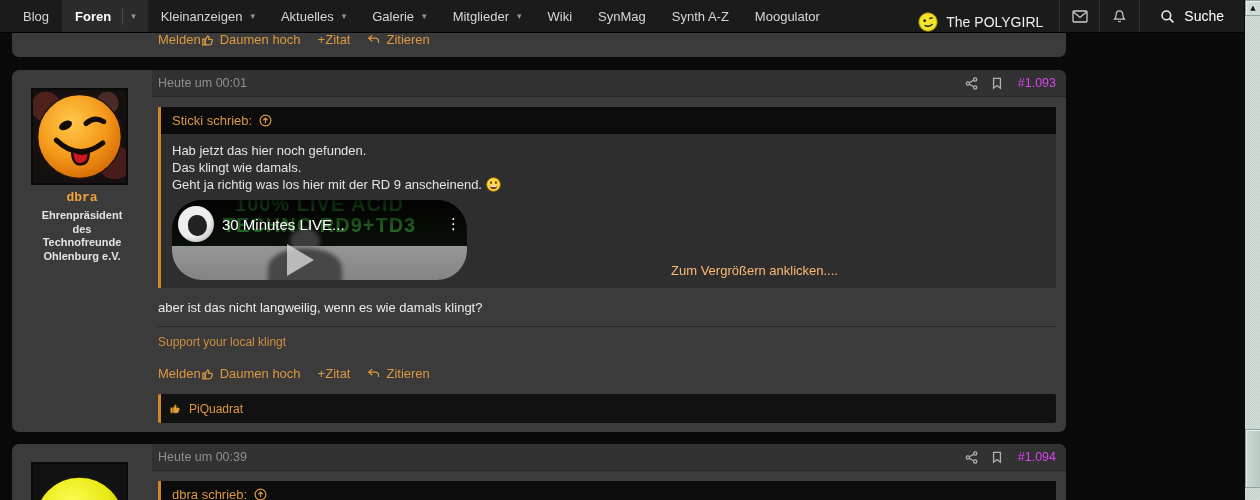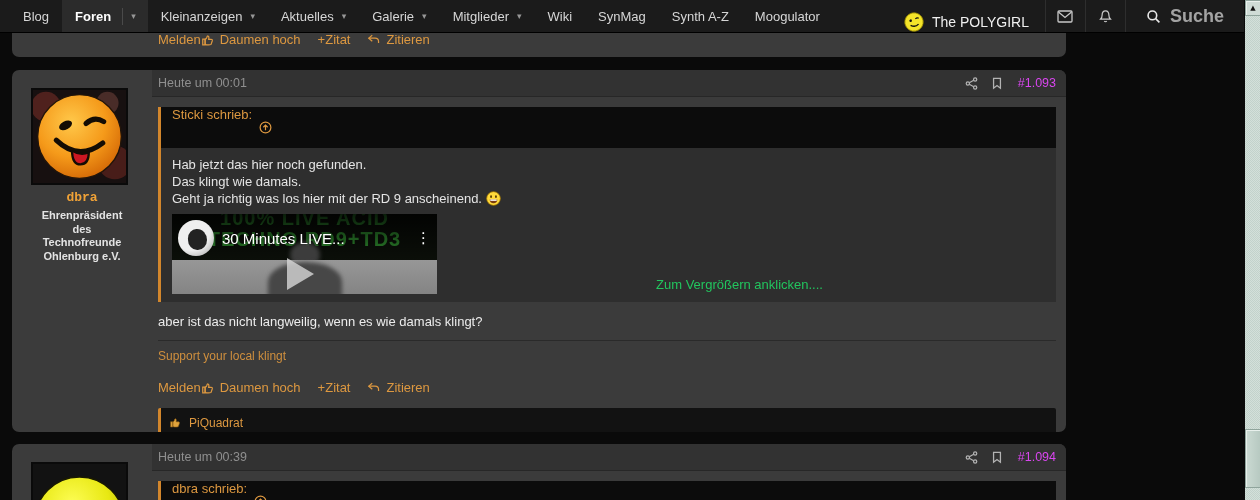--- a/index.html
+++ b/index.html
@@ -18,21 +18,21 @@
   }
   .nav-item { display:flex; align-items:center; padding:0 13px; cursor:pointer; white-space:nowrap; }
   .nav-item:first-child { margin-left:10px; }
   .nav-item.active { background:#2b2b2b; color:#fff; font-weight:bold; padding-right:0; }
   .nav-divider { width:1px; height:17px; background:#4a4a4a; margin-left:11px; }
   .caret { font-family:"DejaVu Sans", sans-serif; font-size:9px; color:#979797; margin-left:8px; padding-right:12px; font-weight:normal; }
   .nav-item .caret.inline { padding-right:0; }
   .nav-right { margin-left:auto; display:flex; align-items:stretch; }
   .user-chip { display:flex; align-items:center; gap:8px; padding:0 16px; color:#f0f0f0; font-size:14px; cursor:pointer;margin-top:12px; }
   .icon-cell { width:40px; display:flex; align-items:center; justify-content:center; border-left:1px solid #2e2e2e; cursor:pointer; }
-  .search-cell { display:flex; align-items:center; gap:9px; padding:0 20px; border-left:1px solid #2e2e2e; color:#a3a3a3; font-size:18px; font-weight:bold; cursor:pointer; }
+  .search-cell { display:flex; align-items:center; gap:9px; padding:0 20px; border-left:1px solid #2e2e2e; color:#ffffff; font-size:14px; font-weight:normal; cursor:pointer; }
 
   
   .card {
     position:absolute; background:#3b3b3b; border-radius:7px; overflow:hidden;
   }
   .prev-card { left:12px; top:-63px; width:1054px; height:120px; }
   .card1 { left:12px; top:70px; width:1054px; height:362px; }
   .card2 { left:12px; top:444px; width:1054px; height:200px; }
 
   .user-col { position:absolute; left:0; top:0; width:140px; height:100%; }
@@ -50,31 +50,31 @@
     display:flex; align-items:center; padding:0 10px 0 6px;
     color:#8f8f8f; font-size:12.5px;
   }
   .msg-header .spacer { flex:1; }
   .hdr-icon { color:#b3b3b3; margin-left:13px; cursor:pointer; display:flex; align-items:center; }
   .post-num { color:#d946ef; margin-left:15px; cursor:pointer; }
   .msg-body { padding:10px 10px 0 6px; }
 
   .quote { border-left:3px solid #d2862c; }
   .quote-header {
-    height:41px; background:#0c0c0c; display:flex; 
+    height:27px; background:#0c0c0c; display:flex; align-items:center;
     padding-left:11px; color:#dd9840; font-size:13px; cursor:pointer;
   }
   .q-expand-icon { margin-left:7px; display:flex; align-items:center; }
   .quote-body { background:#2e2e2e; padding:8px 14px 8px 11px; }
   .qline { font-size:13px; color:#e4e4e4; line-height:17px; display:flex; align-items:center; gap:4px; }
   .media-row { display:flex; margin-top:7px; }
-  .expand-hint { flex:1; align-self:flex-end; text-align:center; color:#22c55e; font-size:13px; padding-bottom:2px; cursor:pointer; }
+  .expand-hint { flex:1; align-self:flex-end; text-align:center; color:#fdba74; font-size:13px; padding-bottom:2px; cursor:pointer; }
 
   
-  .video { position:relative; width:265px; height:80px; background:#0b0f09; overflow:hidden; cursor:pointer; }
+  .video { position:relative; width:295px; height:80px; background:#0b0f09; overflow:hidden; cursor:pointer;border-radius:30px; }
   .vid-green { position:absolute; left:0; top:-6px; width:100%; text-align:center; color:#2f8d2f; font-weight:bold; font-size:20px; line-height:21px; letter-spacing:1px; white-space:nowrap; }
   .vid-grad { position:absolute; left:0; top:0; width:100%; height:48px; background:linear-gradient(#000c, #0000); }
   .vid-band { position:absolute; left:0; bottom:0; width:100%; height:34px; background:linear-gradient(#979797,#848484); }
   .vid-sil-head { position:absolute; left:118px; top:28px; width:30px; height:26px; border-radius:50%; background:#3c3c3c; filter:blur(2px); }
   .vid-sil-body { position:absolute; left:96px; top:48px; width:74px; height:40px; border-radius:50% 50% 0 0; background:#474747; filter:blur(2px); }
   .vid-title-row { position:absolute; left:6px; top:6px; right:6px; display:flex; align-items:center; }
   .vid-avatar { width:36px; height:36px; border-radius:50%; background:radial-gradient(circle at 38% 35%, #efefef 55%, #9a9a9a); position:relative; overflow:hidden; flex:0 0 auto; }
   .vid-avatar::after { content:""; position:absolute; left:10px; top:9px; width:19px; height:21px; border-radius:46% 54% 50% 50%; background:#222; }
   .vid-title { color:#fff; font-size:15px; margin-left:8px; white-space:nowrap; overflow:hidden; flex:1; }
   .vid-dots { color:#fff; font-family:"DejaVu Sans", sans-serif; font-size:15px; letter-spacing:0; margin-left:6px; line-height:12px; }

